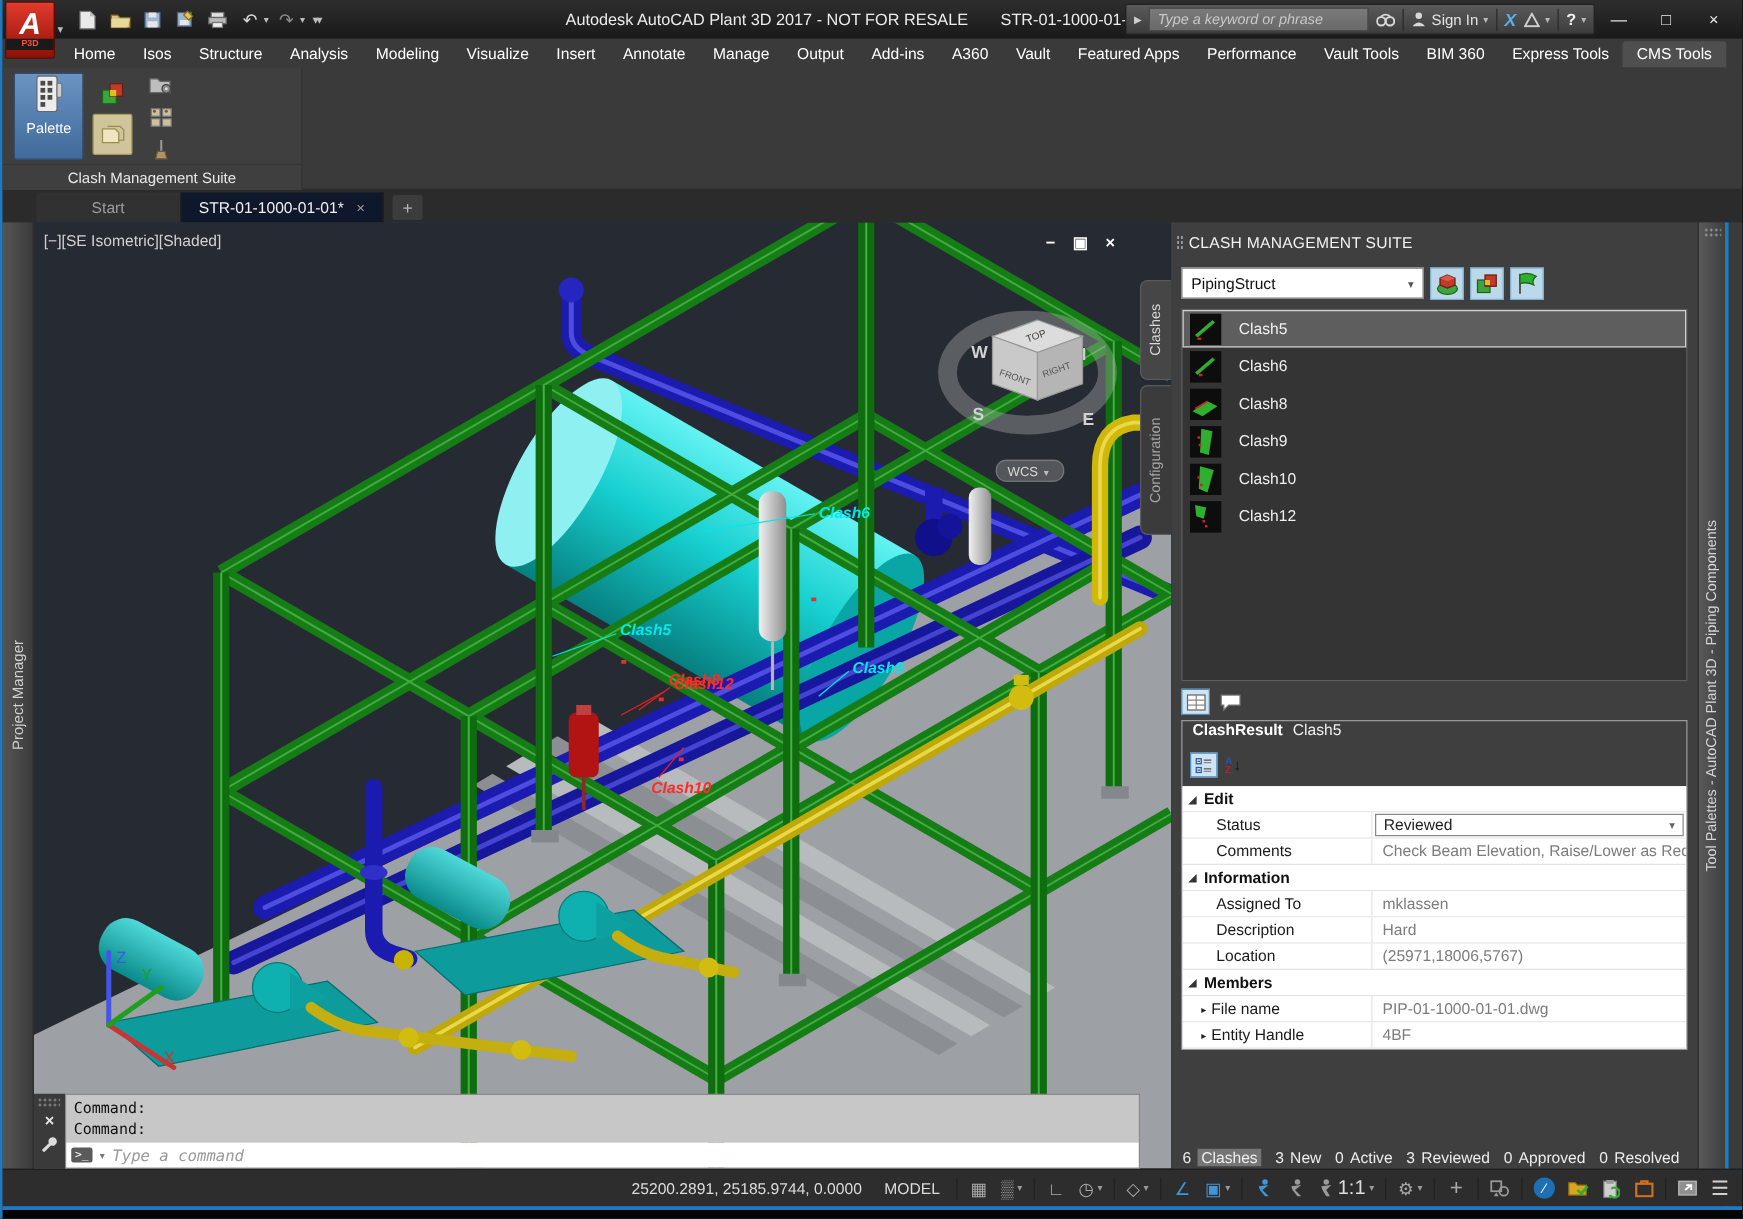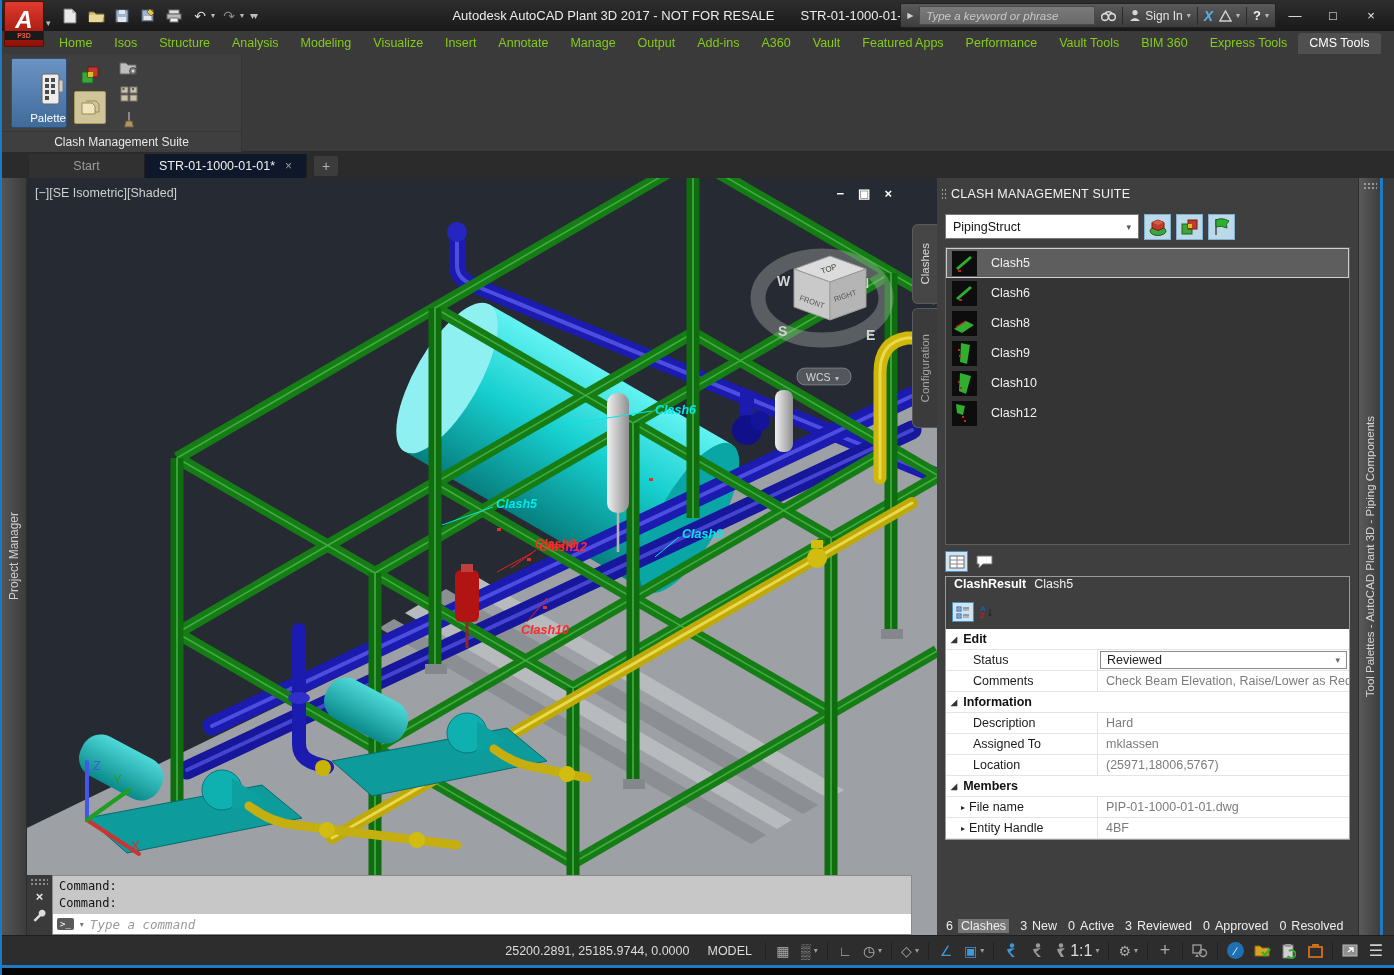--- a/index.html
+++ b/index.html
@@ -37,29 +37,29 @@
   .ic-item { display:flex; align-items:center; gap:4px; color:#e2e2e2; font-size:12px; }
   .xlogo { color:#57b0ea; font-weight:bold; font-size:14px; font-style:italic; }
   .helpq { color:#f2f2f2; font-weight:bold; font-size:13px; }
   .carets { color:#b9b9b9; font-size:8px; }
   .winbtns { position:absolute; right:4px; top:0; height:31px; display:flex; }
   .wbtn { width:38px; height:31px; display:flex; align-items:center; justify-content:center; color:#ececec; font-size:13px; }
 
   
   .ribbontabs { position:absolute; left:0; top:31px; width:100%; height:23px; background:#3a3a3a;
                 display:flex; align-items:flex-end; padding-left:46px; }
-  .rtab { padding:3px 11px 4px; font-size:12.5px; color:#84cc16; white-space:nowrap; }
+  .rtab { padding:3px 11px 4px; font-size:12.5px; color:#ffffff; white-space:nowrap; }
   .rtab.active { background:#4f4f4f; color:#fff; border-radius:3px 3px 0 0; }
 
   
   .ribbonbody { position:absolute; left:0; top:54px; width:100%; height:98px; background:#3a3a3a; border-bottom:1px solid #2b2b2b; }
   .cms-panel { position:absolute; left:0; top:0; width:240px; height:98px; background:#3f3f3f; border-right:1px solid #333; }
   .palette-btn { position:absolute; left:9px; top:4px; width:56px; height:70px;
                  background:linear-gradient(#6b94c4,#3f6a99); border:1px solid #2e4e73; border-radius:2px;
-                 display:flex; flex-direction:column; align-items:flex-end; justify-content:flex-end; padding-bottom:3px; }
+                 display:flex; flex-direction:column; align-items:center; justify-content:flex-end; padding-bottom:18px; }
   .palette-btn .lbl { color:#fff; font-size:11.5px; }
   .palette-btn svg { margin-bottom:4px; }
   .col2 { position:absolute; left:72px; top:4px; width:34px; }
   .sqbtn { width:32px; height:33px; display:flex; align-items:center; justify-content:center; border-radius:2px; }
   .sqbtn.hl { background:#cfc49a; border:1px solid #a89a58; }
   .col3 { position:absolute; left:112px; top:4px; width:30px; display:flex; flex-direction:column; gap:6px; align-items:center; }
   .smicon { width:22px; height:20px; display:flex; align-items:center; justify-content:center; }
   .panel-label { position:absolute; left:0; bottom:0; width:100%; height:21px; color:#e8e8e8; font-size:12px;
                  display:flex; align-items:center; justify-content:center; border-top:1px solid #353535; }
 
@@ -753,26 +753,26 @@
         </div>
         <div class="pg-row">
           <div class="pg-label">Comments</div>
           <div class="pg-value">Check Beam Elevation, Raise/Lower as Requi</div>
         </div>
         <div class="pg-row pg-cat">
           <span class="tri">◢</span>
           <span>Information</span>
         </div>
         <div class="pg-row">
+          <div class="pg-label">Assigned To</div>
+          <div class="pg-value">mklassen</div>
+        </div>
+        <div class="pg-row">
           <div class="pg-label">Description</div>
           <div class="pg-value">Hard</div>
-        </div>
-        <div class="pg-row">
-          <div class="pg-label">Assigned To</div>
-          <div class="pg-value">mklassen</div>
         </div>
         <div class="pg-row">
           <div class="pg-label">Location</div>
           <div class="pg-value">(25971,18006,5767)</div>
         </div>
         <div class="pg-row pg-cat">
           <span class="tri">◢</span>
           <span>Members</span>
         </div>
         <div class="pg-row">

